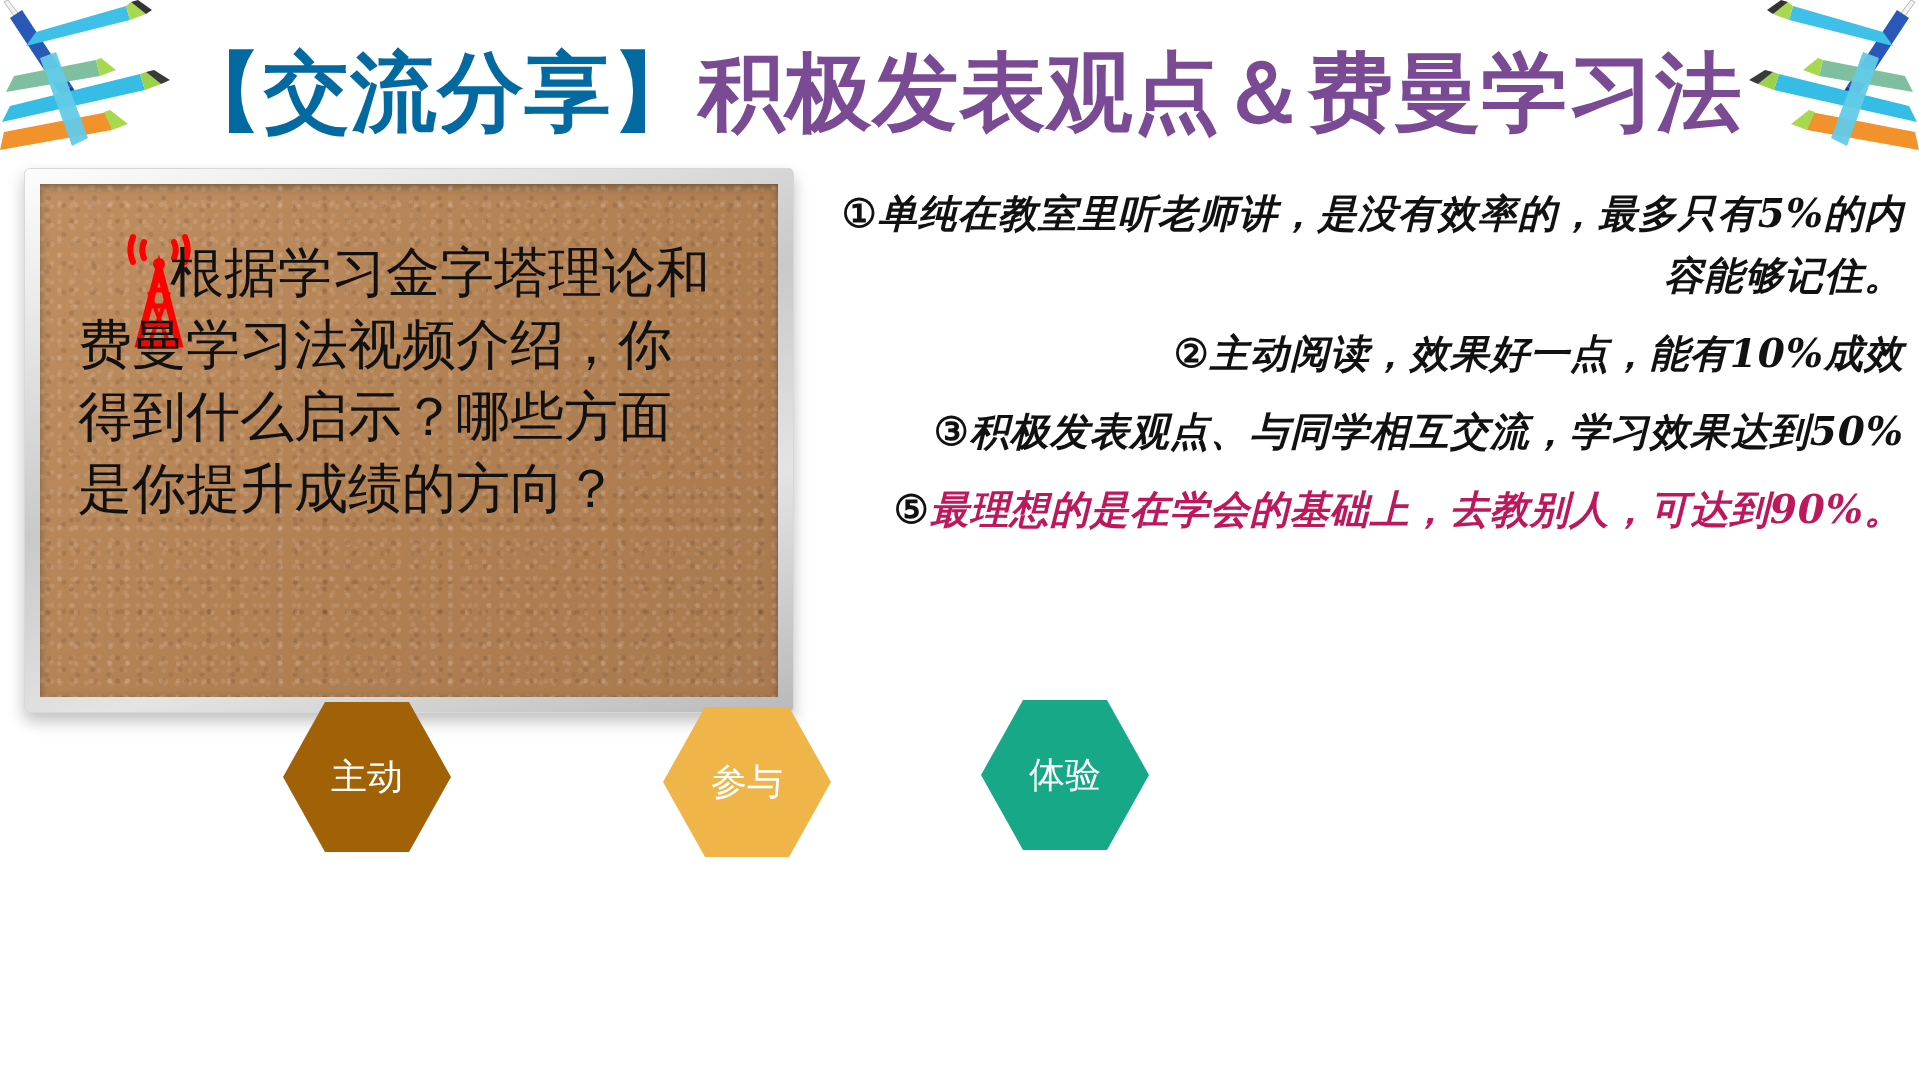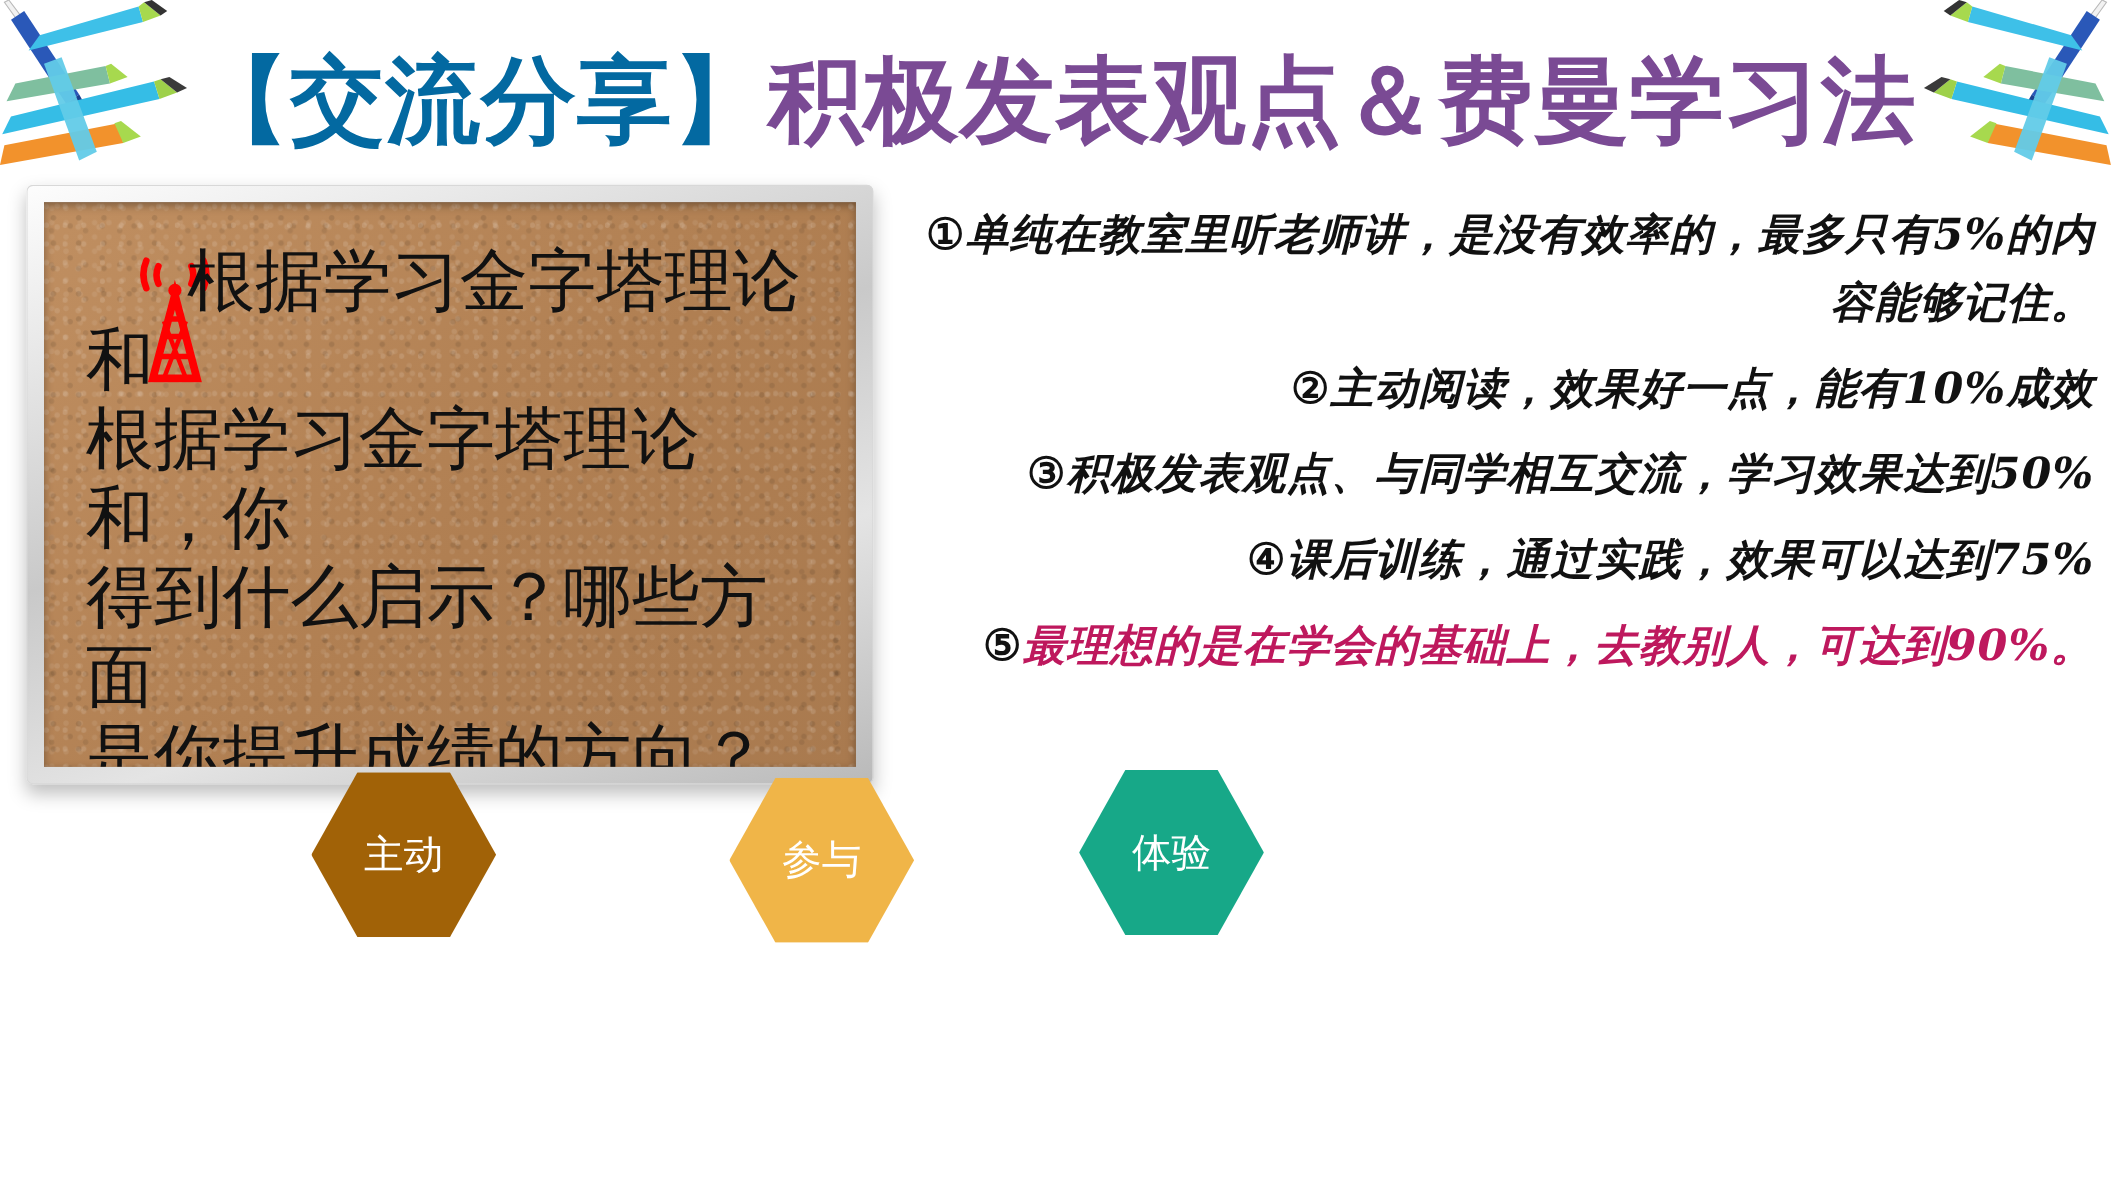--- a/index.html
+++ b/index.html
@@ -51,24 +51,24 @@
       radial-gradient(circle at 63% 18%, rgba(255,255,255,.10) 0 2px, transparent 3px),
       radial-gradient(circle at 82% 74%, rgba(0,0,0,.09) 0 2px, transparent 3px),
       radial-gradient(circle at 54% 42%, rgba(255,255,255,.08) 0 2px, transparent 3px),
       radial-gradient(circle at 22% 83%, rgba(0,0,0,.08) 0 2px, transparent 3px),
       linear-gradient(135deg,#c08f61 0%,#b07f52 55%,#a97a4f 100%);
     background-size:17px 17px,23px 23px,19px 19px,29px 29px,13px 13px,31px 31px,100% 100%;
     box-shadow:inset 0 3px 9px rgba(0,0,0,.35);
     overflow:hidden;
   }
   .board-text{
-    position:absolute;left:38px;right:30px;top:36px;
+    position:absolute;left:38px;right:30px;top:52px;
     color:#111;
     font-family:Liberation Sans, sans-serif;
-    font-size:62px;line-height:72px;font-weight:400;
+    font-size:54px;line-height:72px;font-weight:400;
     letter-spacing:0px;
   }
   .board-text .indent{display:inline-block;width:92px;}
   .antenna-icon{
     position:absolute;left:76px;top:48px;width:86px;height:116px;
   }
 
   
   .bullets{
     position:absolute;left:806px;top:182px;width:1098px;
@@ -171,41 +171,38 @@
             <circle cx="43" cy="32" r="6" fill="#ff0000"></circle>
 
             <path d="M28 26 A20 20 0 0 1 28 10" fill="none" stroke="#ff0000" stroke-width="6" stroke-linecap="round"></path>
             <path d="M58 26 A20 20 0 0 0 58 10" fill="none" stroke="#ff0000" stroke-width="6" stroke-linecap="round"></path>
             <path d="M17 30 A32 32 0 0 1 17 5" fill="none" stroke="#ff0000" stroke-width="6" stroke-linecap="round"></path>
             <path d="M69 30 A32 32 0 0 0 69 5" fill="none" stroke="#ff0000" stroke-width="6" stroke-linecap="round"></path>
           </svg>
         </div>
         <div class="board-text">
           <div><span class="indent"></span><span>根据学习金字塔理论和</span></div>
-          <div><span>根据学习金字塔理论和，你</span></div>
+          <div><span>费曼学习法视频介绍，你</span></div>
           <div><span>得到什么启示？哪些方面</span></div>
           <div><span>是你提升成绩的方向？</span></div>
         </div>
       </div>
     </div>
   </div>
 
   <div class="bullets">
     <div class="bullet">
       <span class="b-num">①</span><span class="b-body">单纯在教室里听老师讲，是没有效率的，最多只有5%的内容能够记住。</span>
     </div>
     <div class="bullet">
       <span class="b-num">②</span><span class="b-body">主动阅读，效果好一点，能有10%成效</span>
     </div>
     <div class="bullet">
       <span class="b-num">③</span><span class="b-body">积极发表观点、与同学相互交流，学习效果达到50%</span>
     </div>
-    <div class="bullet">
-      <span class="b-num">④</span><span class="b-body">课后训练，通过实践，效果可以达到75%</span>
-    </div>
     <div class="bullet red">
       <span class="b-num">⑤</span><span class="b-body">最理想的是在学会的基础上，去教别人，可达到90%。</span>
     </div>
   </div>
 
   <div class="hex" id="hex1" style="background: #a16207;">
     <span>主动</span>
   </div>
   <div class="hex" id="hex2" style="background: rgb(240, 181, 72);">
     <span>参与</span>

